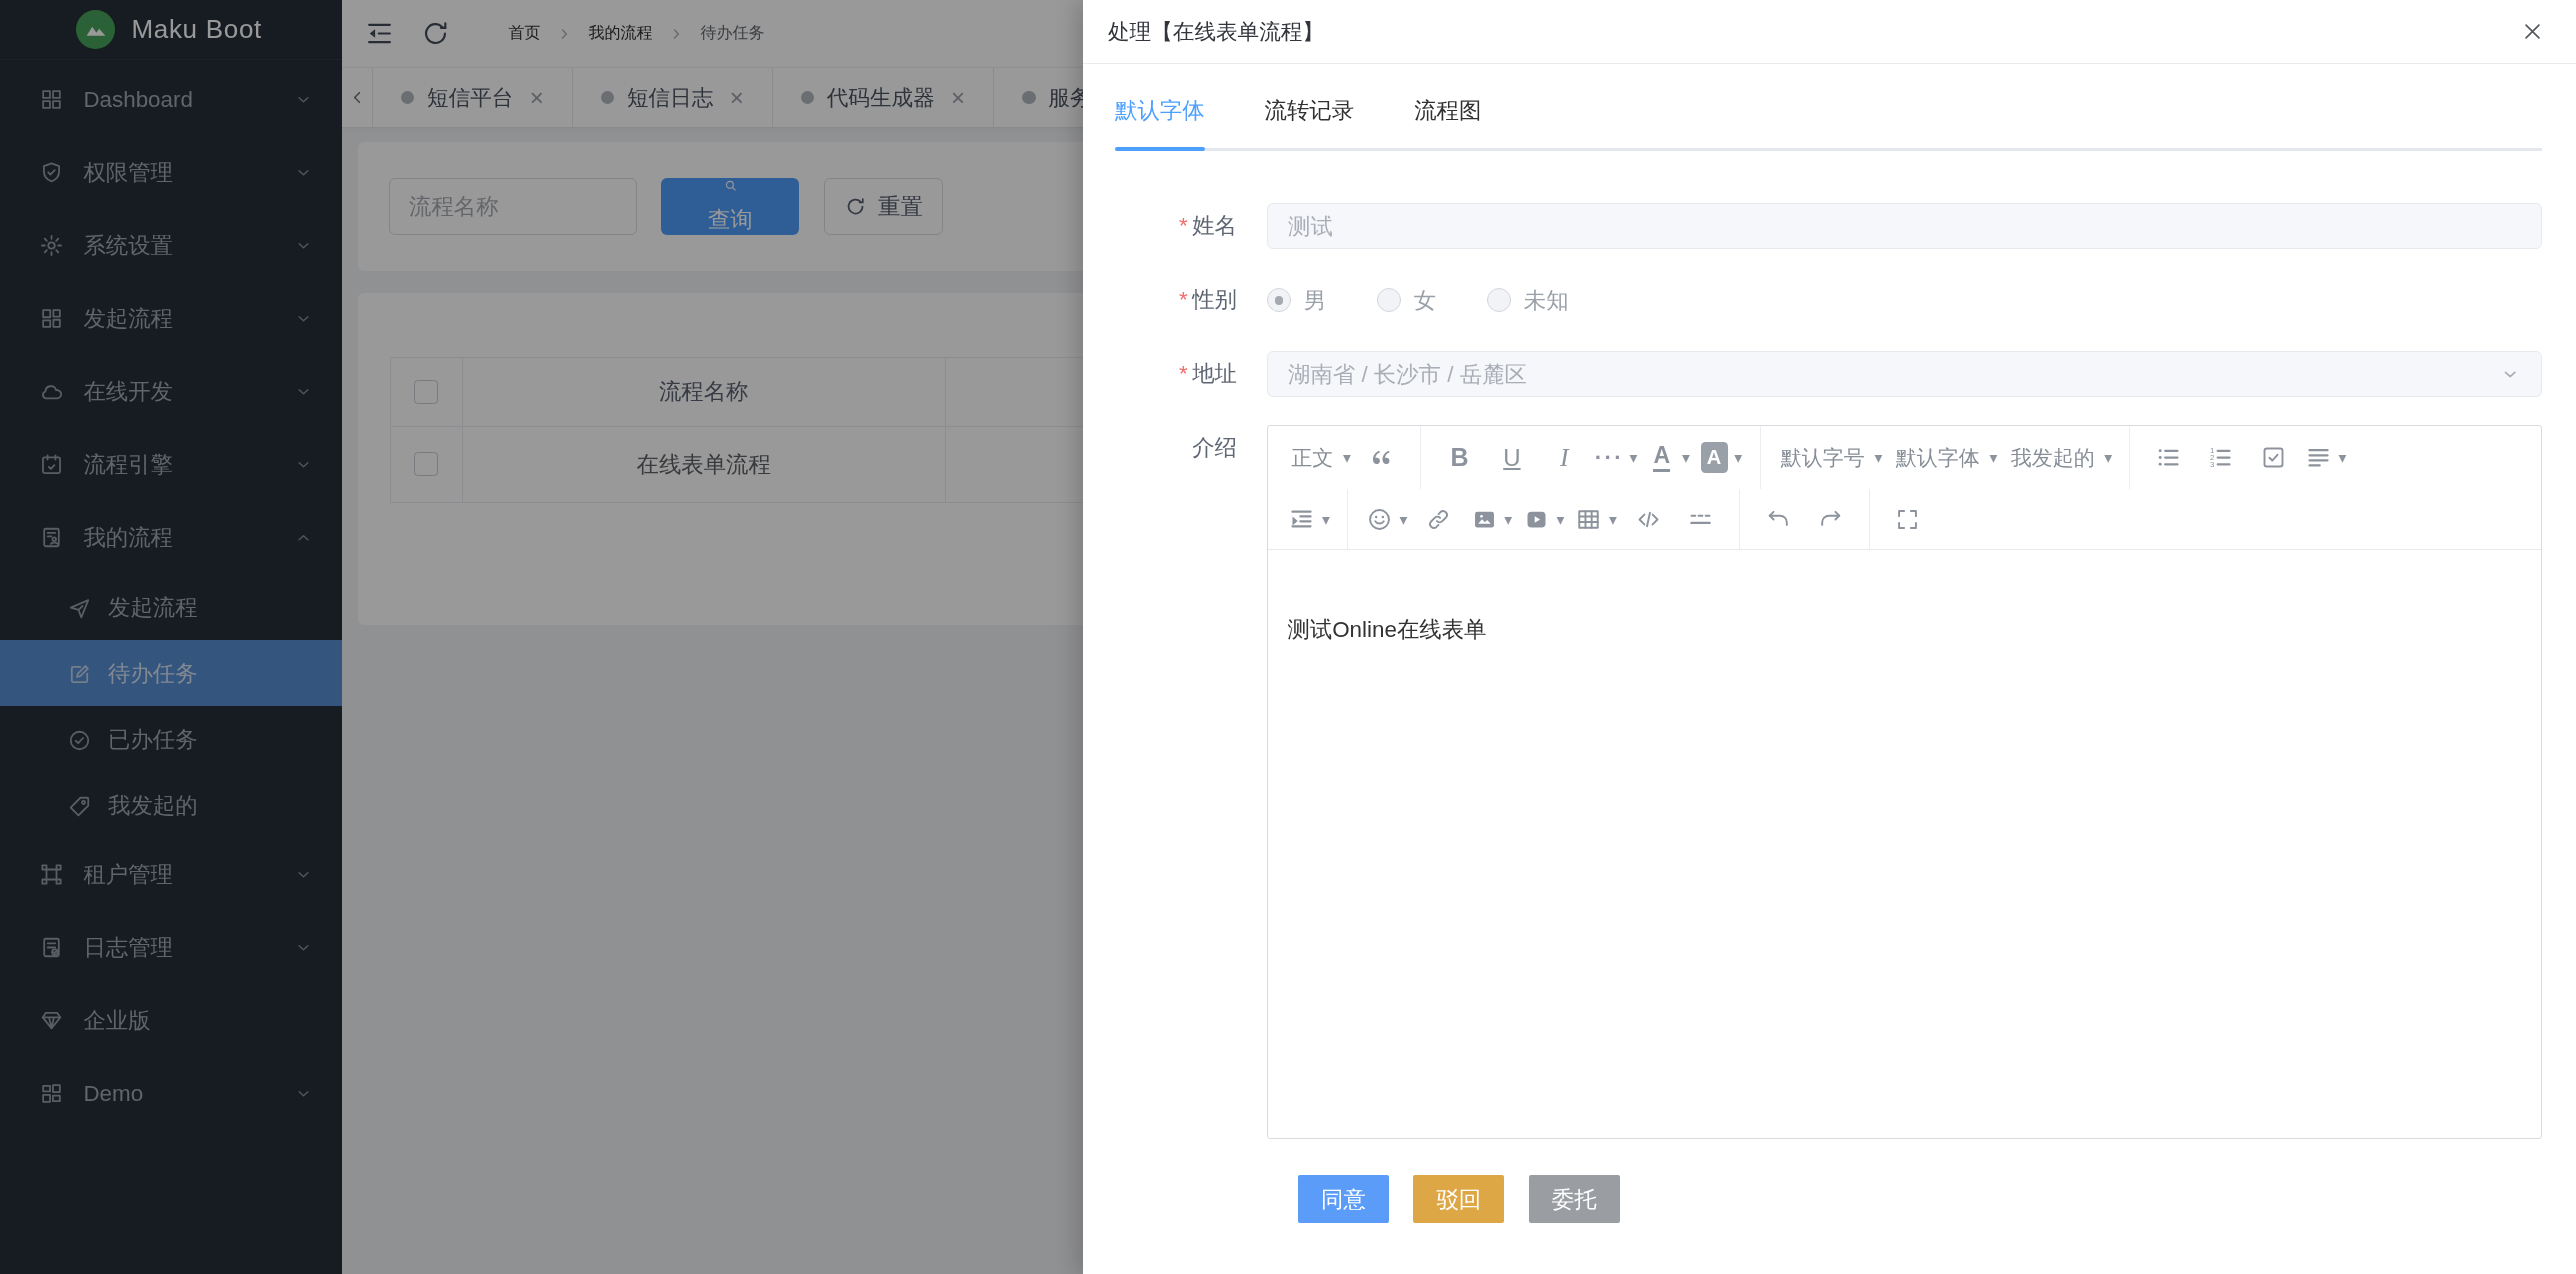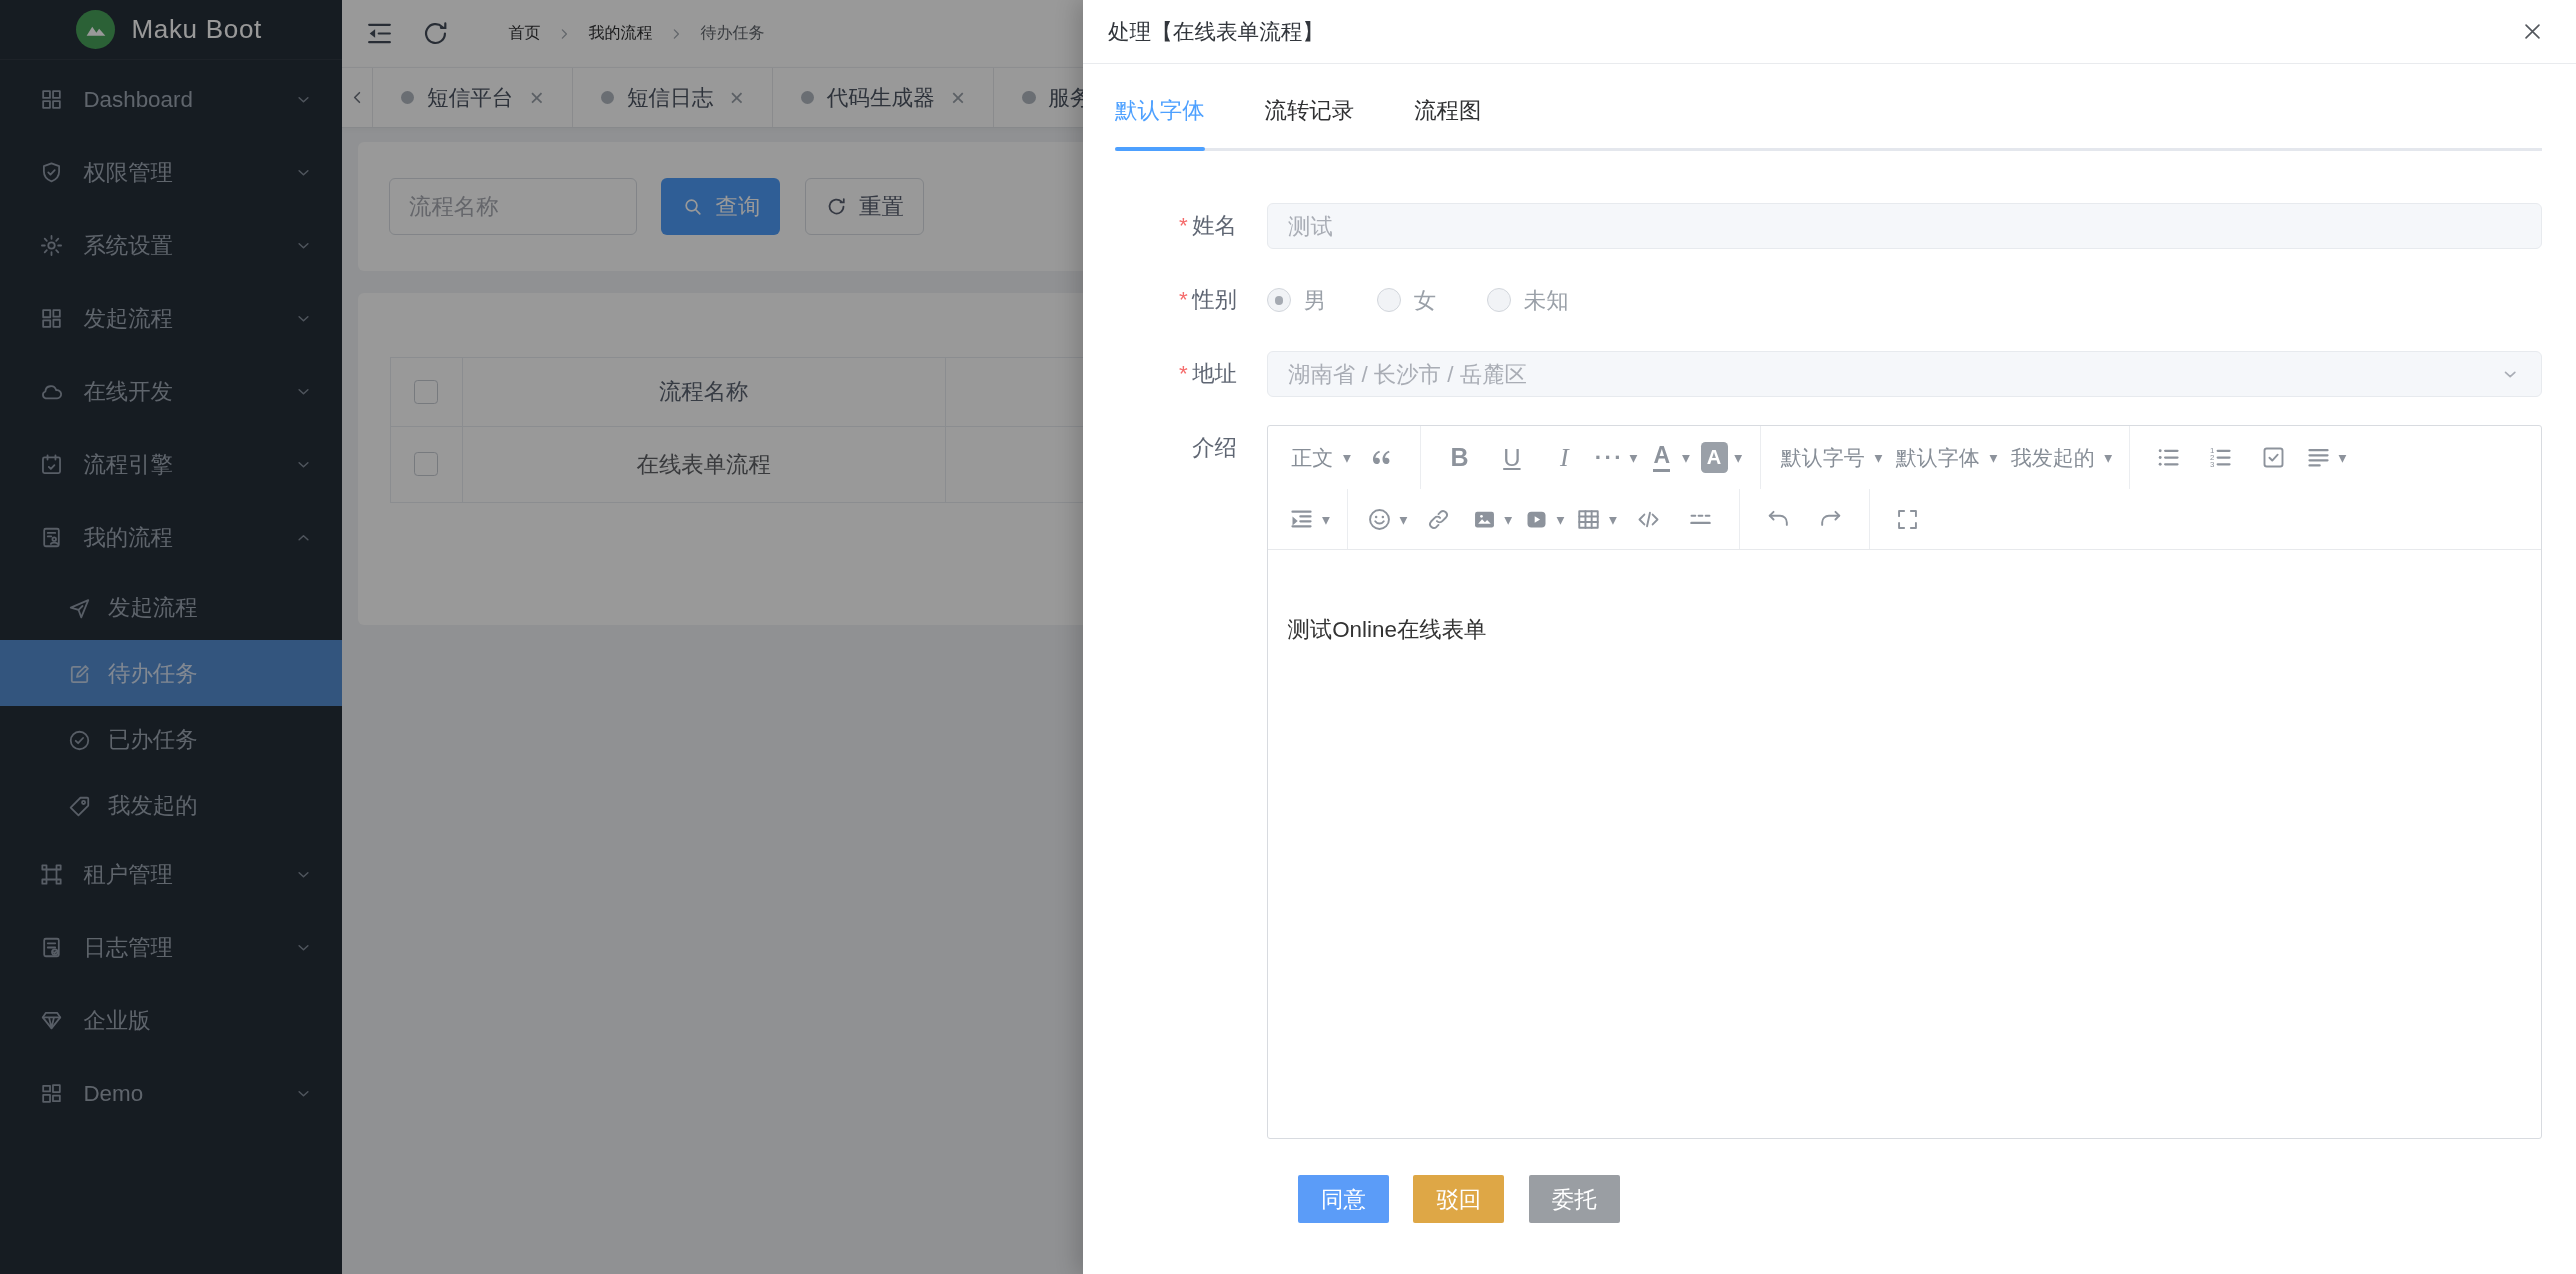--- a/index.html
+++ b/index.html
@@ -43,21 +43,21 @@
   .ptab .dot { width:13.4px; height:13.4px; border-radius:50%; background:#b1b7c0; flex:none; }
   .ptab .x { font-size:24px; color:#99a0a9; margin-left:3.7px; line-height:1; }
 
   .content { padding:14px 0 0 15.7px; }
   .card { background:#fff; border-radius:6px; width:1179px; }
   .card.search { height:129px; display:flex; align-items:center; padding-left:31px; gap:24.6px; }
   .search-input { width:248px; height:57px; border:1.5px solid #d9dde3; border-radius:6px; font-size:22.4px; color:#303133; padding:0 19.4px; outline:none; background:#fff; font-family:inherit; }
   .search-input::placeholder { color:#a8abb2; }
   .btn { height:57px; border-radius:6px; font-size:22.4px; display:inline-flex; align-items:center; justify-content:center; gap:11.2px; border:none; cursor:pointer; font-family:inherit; }
   .btn svg { width:23px; height:23px; }
-  .btn.primary { width:119px; background:#4f9dfa; color:#fff; }
+  .btn.primary { width:138px; background:#4f9dfa; color:#fff;flex-direction:column; }
   .btn.plain { width:119px; background:#fff; border:1.5px solid #d9dde3; color:#596070; }
   .card.tablecard { margin-top:21.6px; height:332px; padding:64px 0 0 32px; }
   table.grid { border-collapse:collapse; width:1119px; table-layout:fixed; }
   .grid th, .grid td { border:0.7px solid #e8ebf0; font-weight:normal; font-size:22.4px; }
   .grid th { height:69px; color:#5c6472; }
   .grid td { height:76px; color:#606266; text-align:center; }
   .col-check { width:72px; }
   .col-name { width:483px; }
   .cellcheck { display:flex; align-items:center; justify-content:center; }
   .checkbox { width:24px; height:24px; border:1.5px solid #c7ccd3; border-radius:3.7px; background:#fff; }

